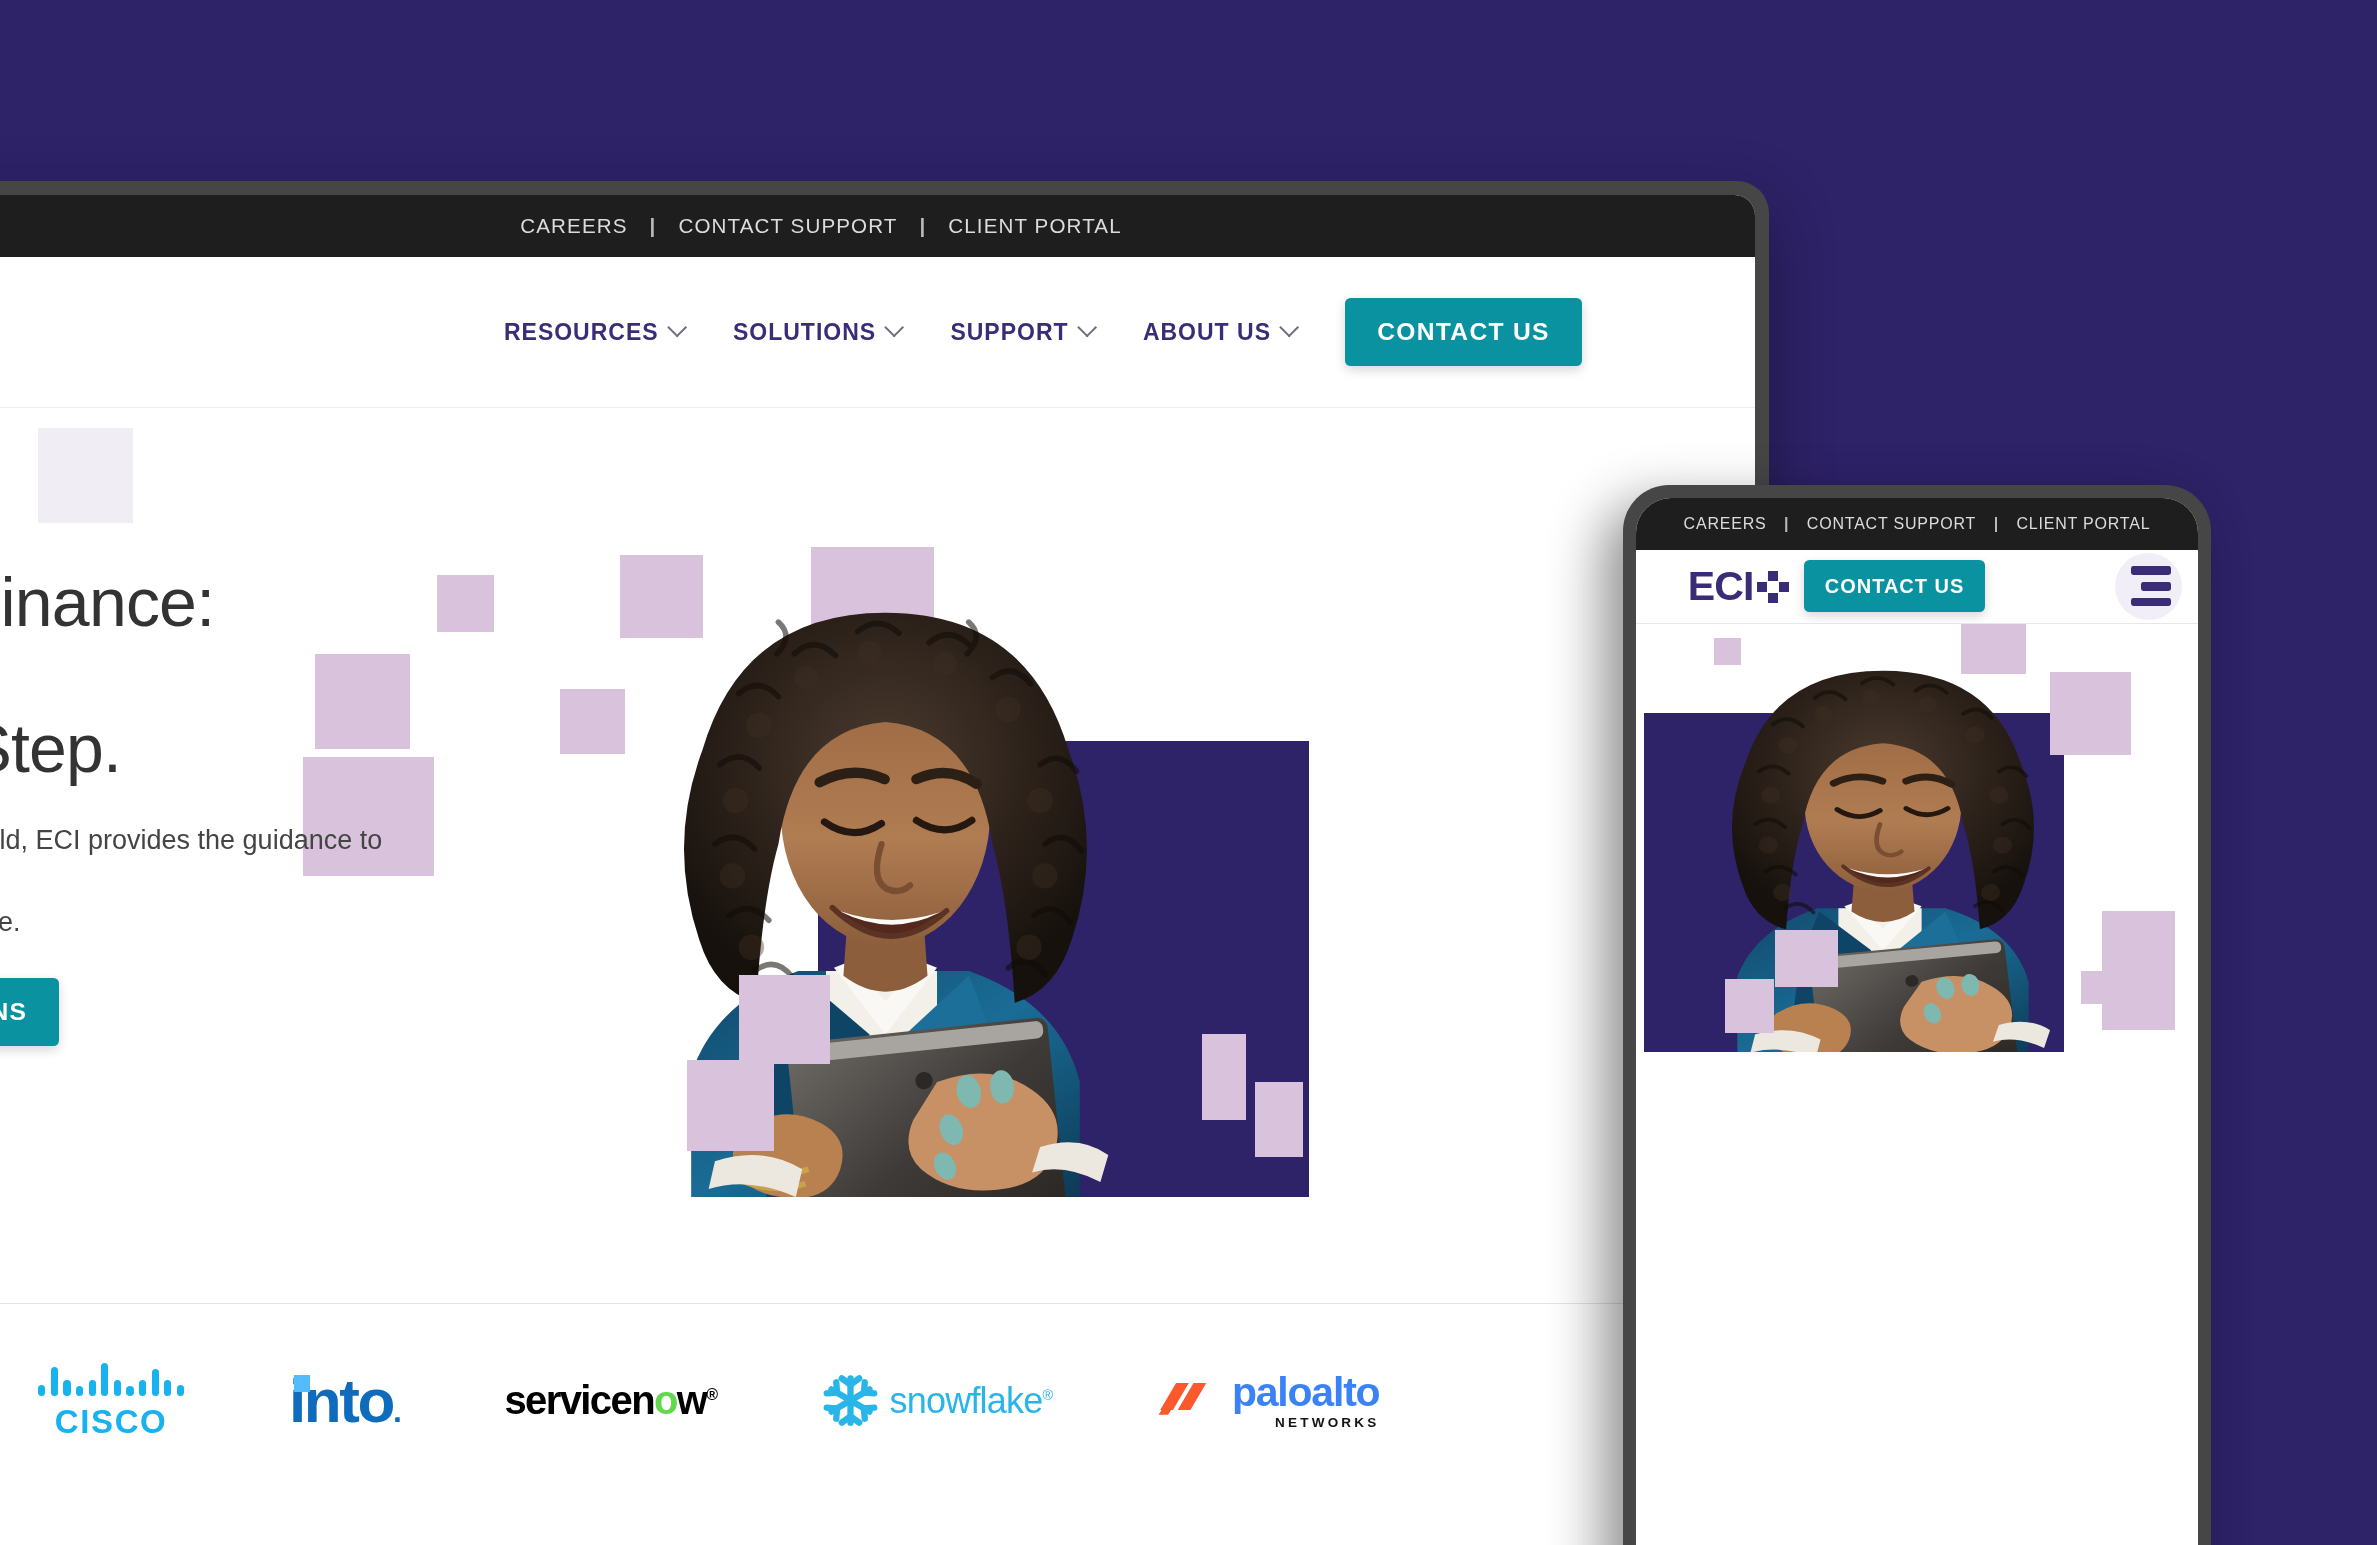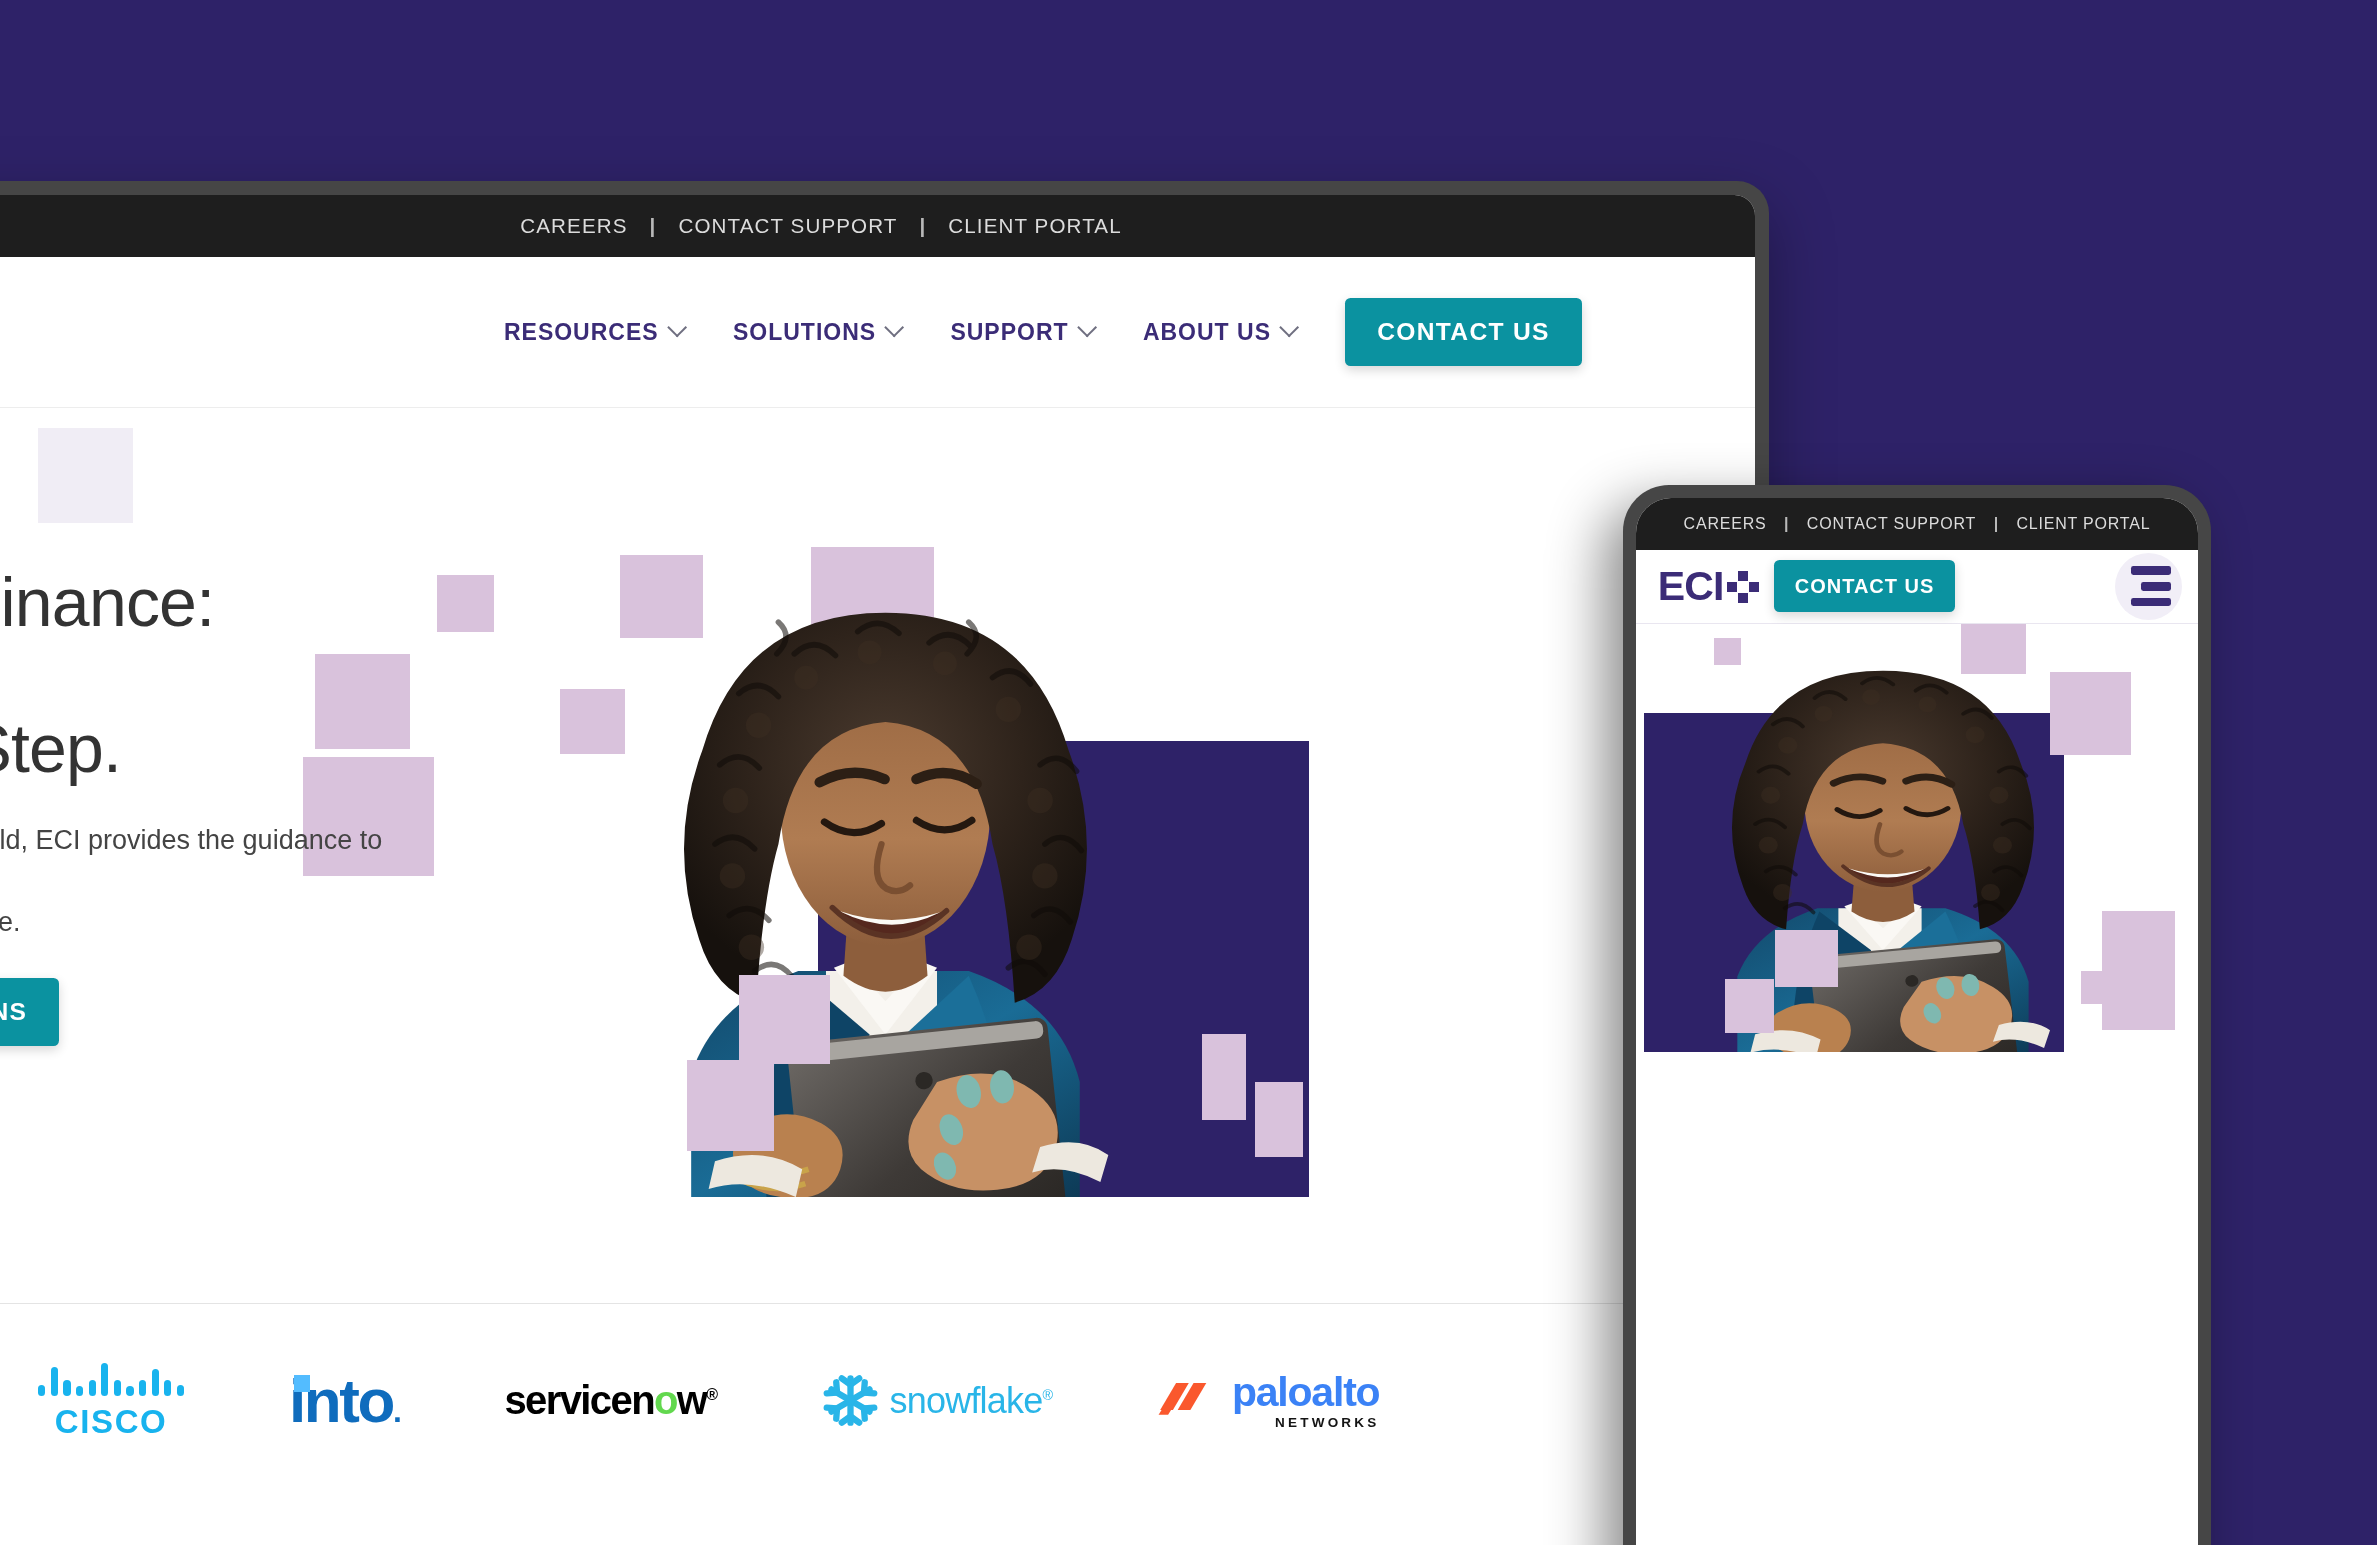--- a/index.html
+++ b/index.html
@@ -187,21 +187,21 @@
     padding-right: 11px;
     cursor: pointer;
     margin-left: auto;
   }
   #burger i { display:block; height: 8.7px; background: #3B2C77; border-radius: 2.4px; }
   #burger i:nth-child(1) { width: 40px; }
   #burger i:nth-child(2) { width: 30px; }
   #burger i:nth-child(3) { width: 40px; }
 
   
-  .eci-logo { display: flex; align-items: flex-end; }
+  .eci-logo { display: flex; align-items: flex-end; margin-left: 30px; }
   .eci-text {
     font-size: 41px; font-weight: 800; color: #3B2C77;
     letter-spacing: -0.8px; line-height: .86;
   }
   .eci-plus { position: relative; width: 33px; height: 33px; margin-left: 3.2px; margin-top: 1.6px; }
   .eci-plus b { position: absolute; width: 10.3px; height: 10.3px; background: #3B2C77; display:block; }
   .eci-plus b.t { left: 11px; top: 0; }
   .eci-plus b.l { left: 0;  top: 11px; }
   .eci-plus b.r { left: 22px;top: 11px; }
   .eci-plus b.b { left: 11px;top: 22px; }

